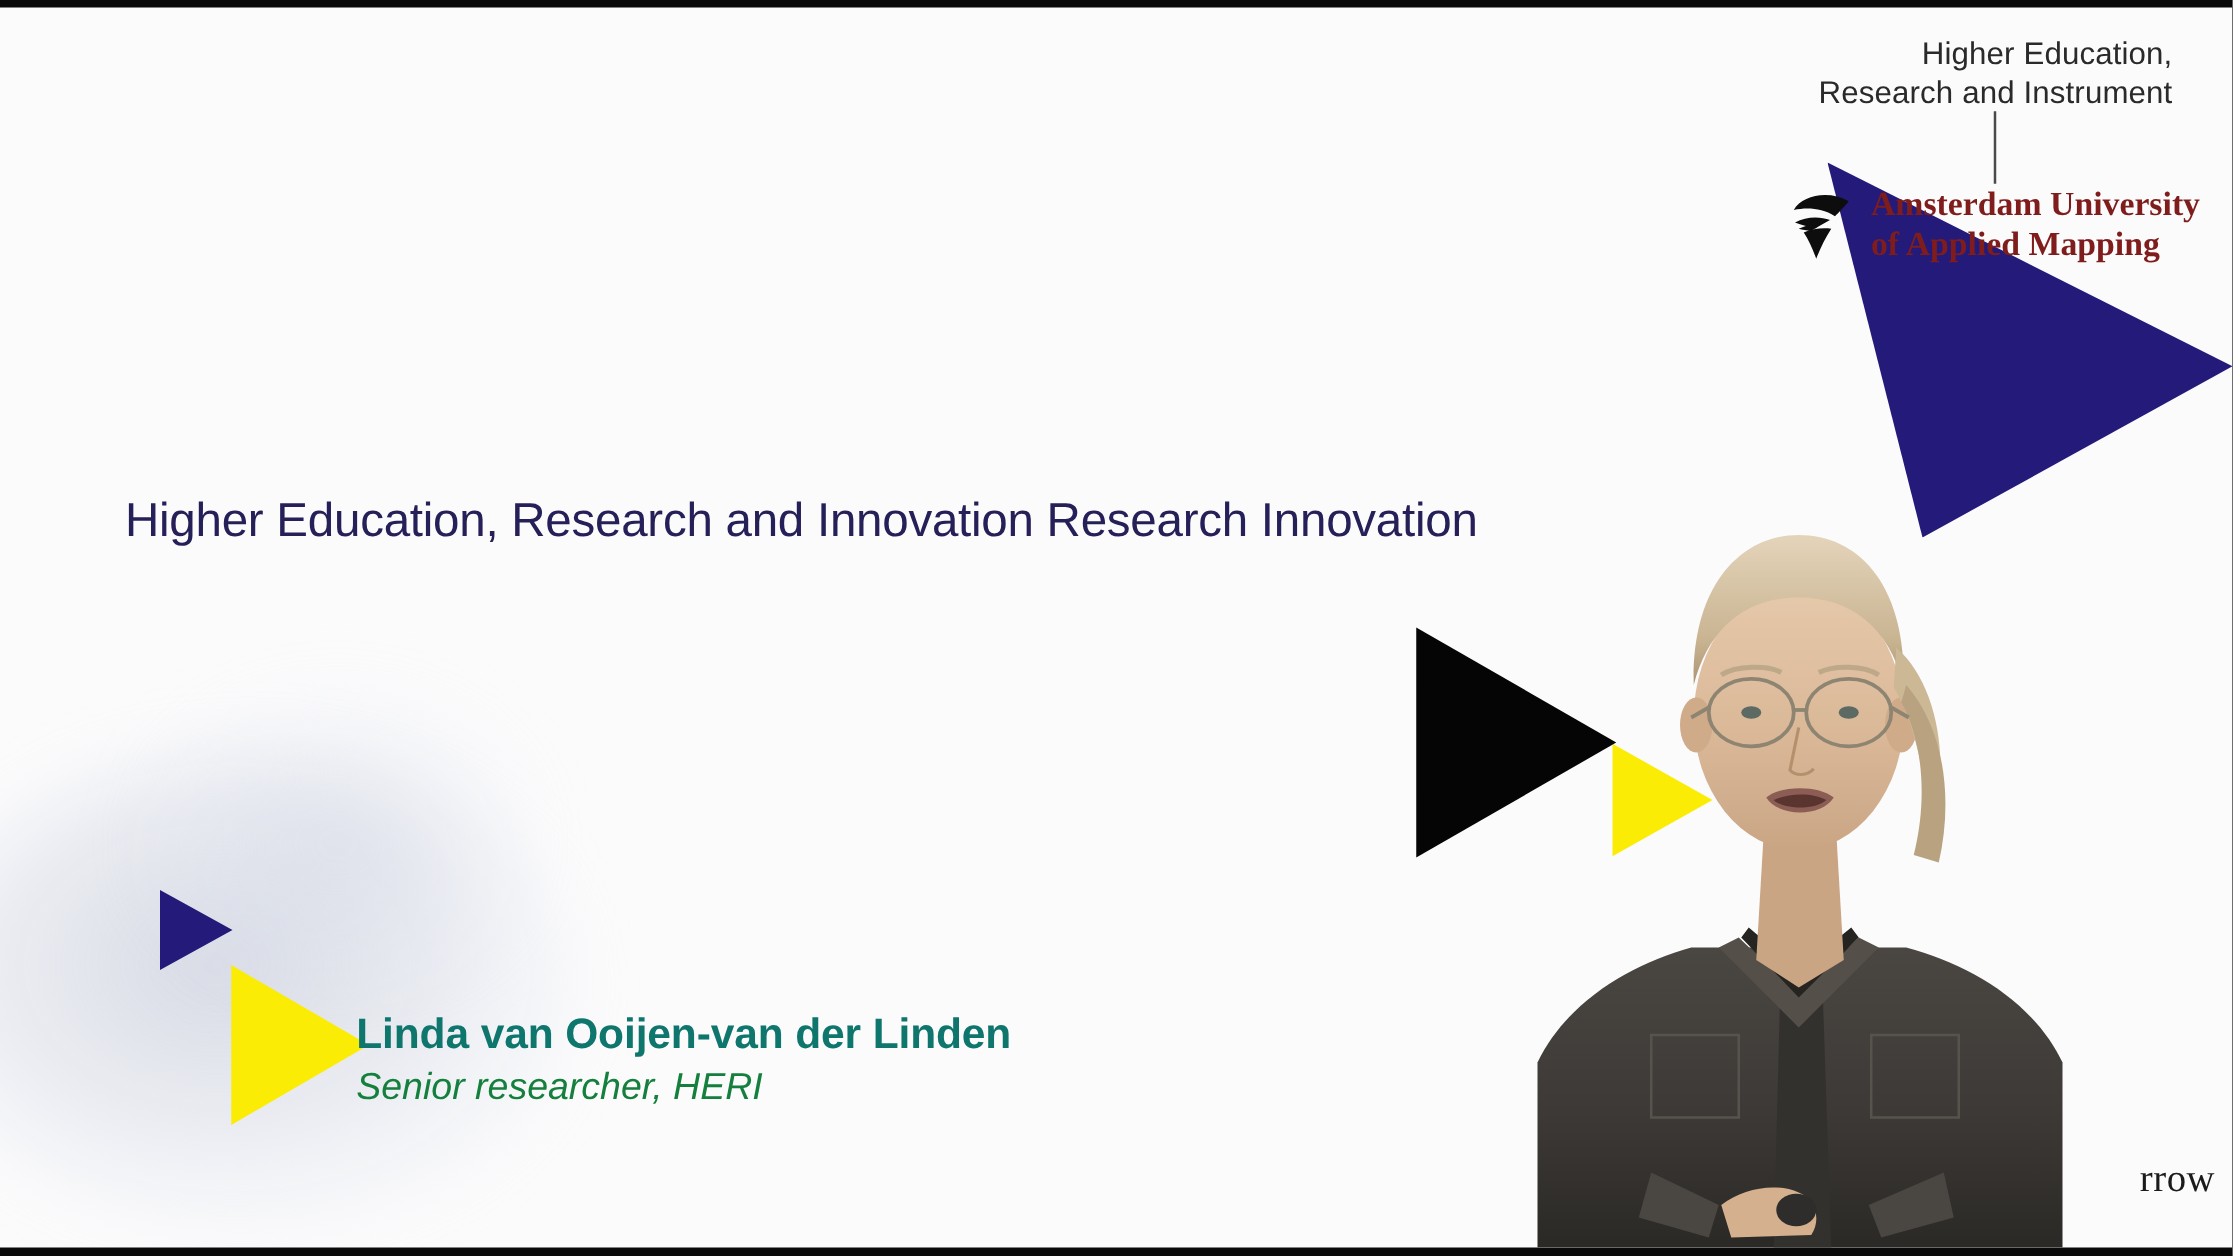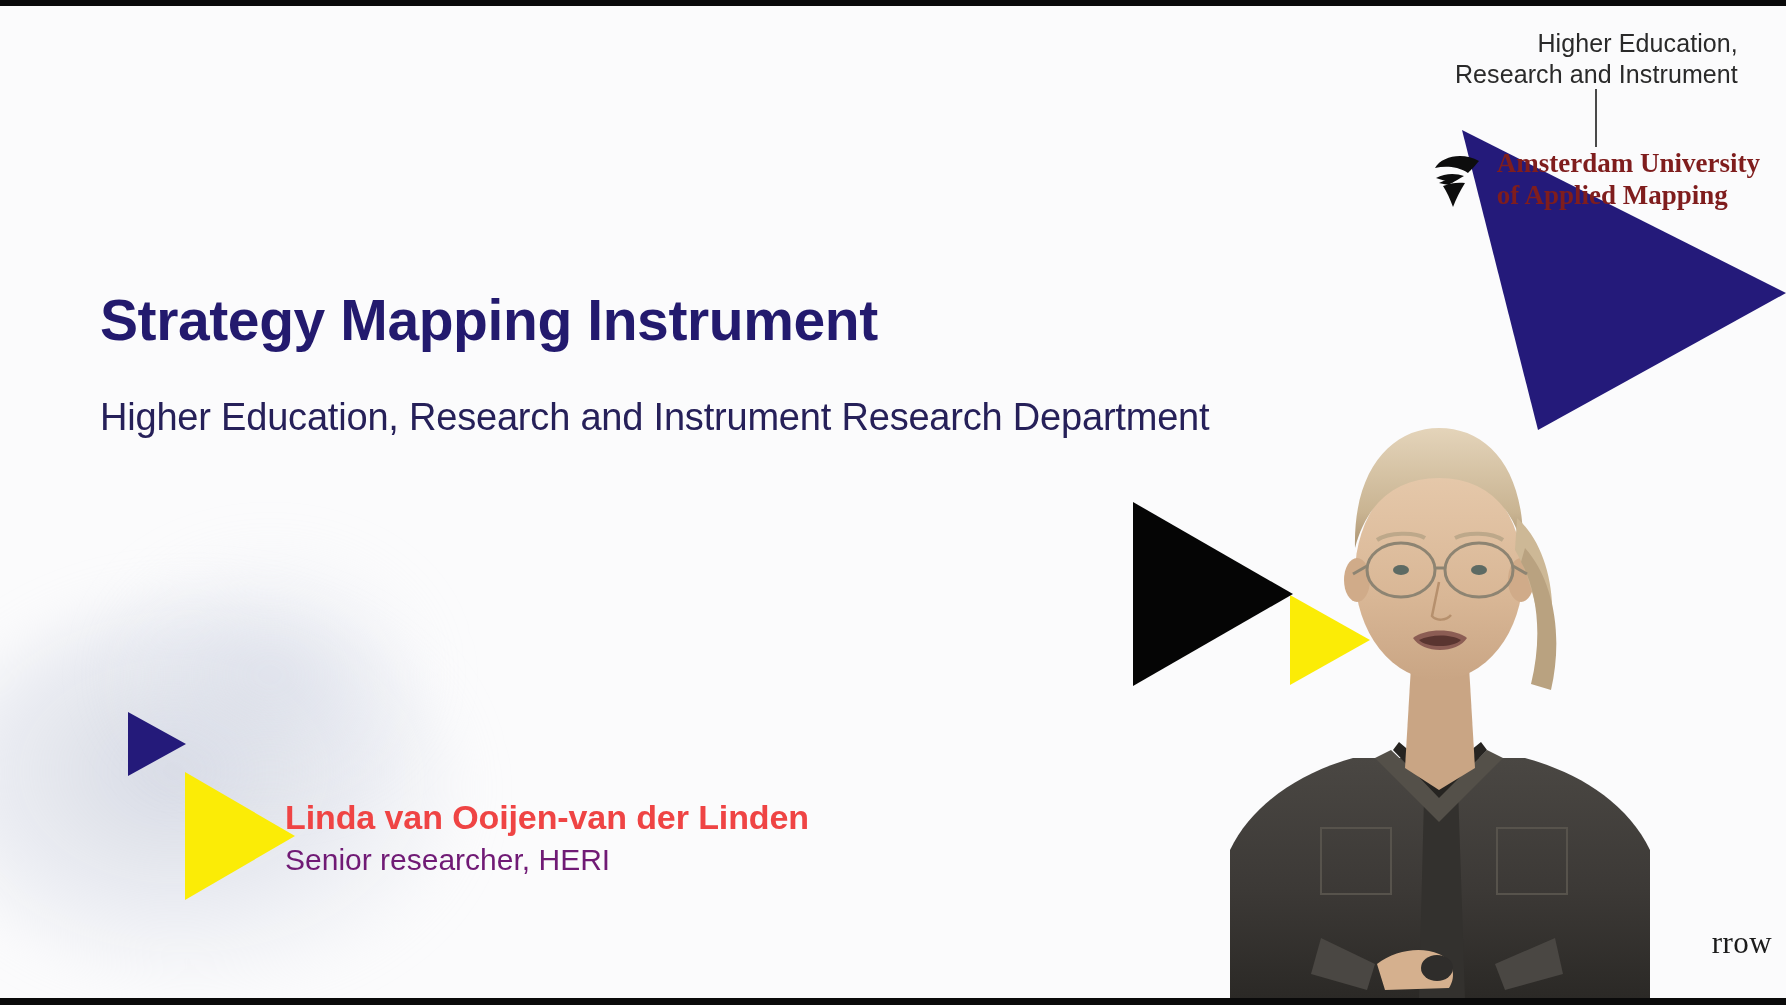--- a/index.html
+++ b/index.html
@@ -141,30 +141,32 @@
     white-space:nowrap;
     z-index:20;
   }
 
   .speaker{
     position:absolute; left:285px; top:798px;
     z-index:20;
   }
   .speaker-name{
     font-size:34px; font-weight:700;
-    color:#ef4444;
+    color:#0f766e;
     letter-spacing:-0.1px;
     white-space:nowrap;
+    margin-top:10px;
   }
   .speaker-role{
     margin-top:6px;
     font-size:30px; font-weight:400;
-    color:#701a75;
+    color:#15803d;
     letter-spacing:0;
     white-space:nowrap;
+    font-style:italic;
   }
 
   
   .corner-word{
     position:absolute; right:14px; top:925px;
     font-family:"Liberation Serif", serif;
     font-size:31px;
     color:#1b1b1b;
     letter-spacing:.4px;
     z-index:18;
@@ -218,22 +220,21 @@
     <svg width="330" height="300" viewBox="0 0 330 300" xmlns="http://www.w3.org/2000/svg">
       <polygon points="0,0 324,163 76,300" fill="#241a7a"></polygon>
     </svg>
   </div>
 
   <div class="tri tri-black"></div>
   <div class="tri tri-yellow-right"></div>
   <div class="tri tri-navy-small"></div>
   <div class="tri tri-yellow-left"></div>
 
-  <div class="title">Strategy Mapping Instrument</div>
-  <div class="subtitle">Higher Education, Research and Instrument Research Department</div>
+  <div class="subtitle">Higher Education, Research and Innovation Research Innovation</div>
 
   <div class="speaker">
     <div class="speaker-name">Linda van Ooijen-van der Linden</div>
     <div class="speaker-role">Senior researcher, HERI</div>
   </div>
 
   <div class="corner-word">rrow</div>
 
   <div class="presenter">
     <svg viewBox="0 0 430 600" xmlns="http://www.w3.org/2000/svg" aria-hidden="true">

